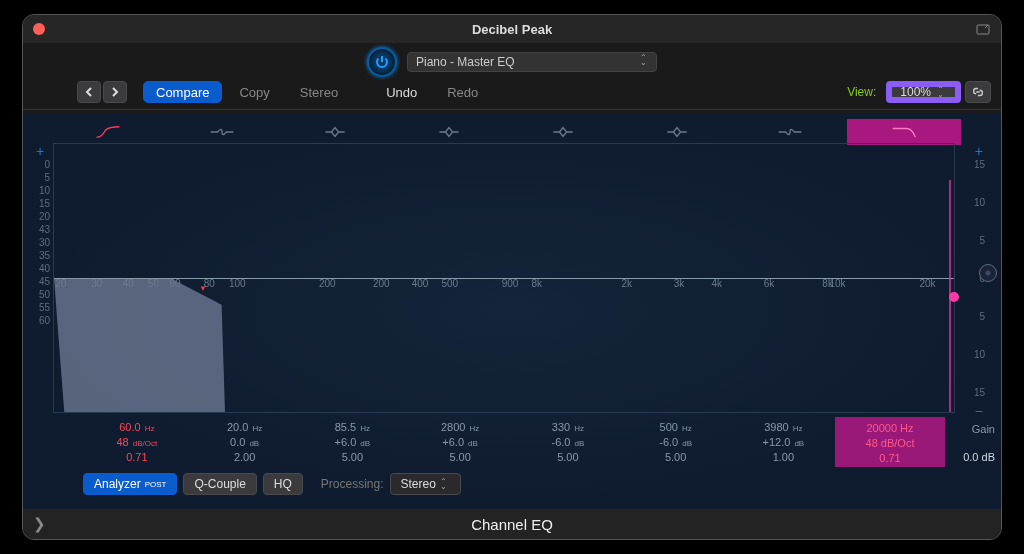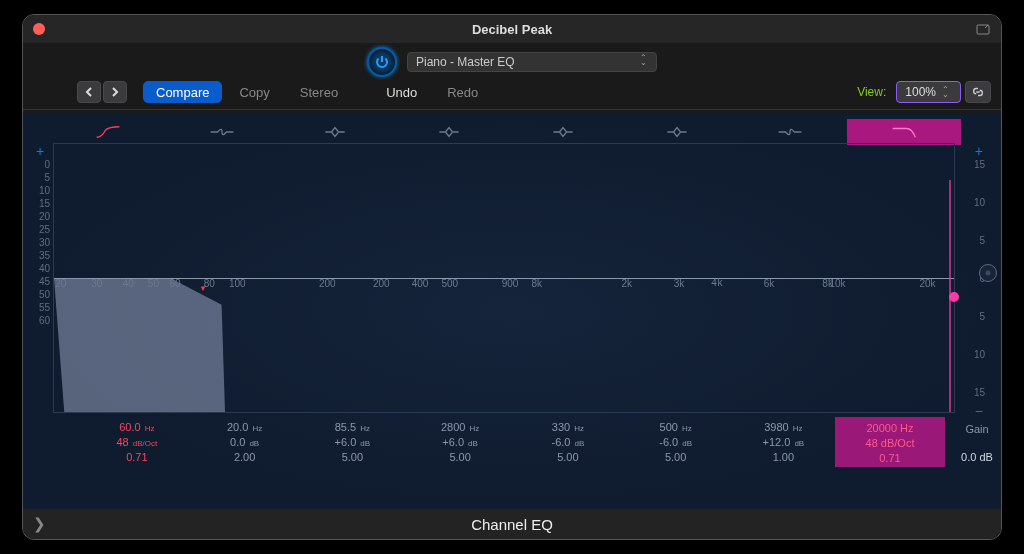--- a/index.html
+++ b/index.html
@@ -38,21 +38,21 @@
   }
   .nav-btn svg { stroke: #ddd; stroke-width: 2; fill: none; }
   .pill {
     height: 22px; padding: 0 12px; border-radius: 5px; display: flex; align-items: center;
     font-size: 13px; color: #ddd; background: #3b3b3d; border: 1px solid #4a4a4c;
   }
   .pill.blue { background: #0a5bcc; color: #fff; border-color: #0a5bcc; }
   .pill.flat { background: transparent; border-color: transparent; color: #888; }
   .spacer { flex: 1; }
   .view-pct {
-    height: 22px; padding: 0 8px; background: #3b3b3d; border: 1px solid #8b5cf6; border-radius: 4px;
+    height: 22px; padding: 0 8px; background: #3b3b3d; border: 6px solid #8b5cf6; border-radius: 4px;
     display: flex; align-items: center; gap: 6px; color: #ddd;
   }
   .link-btn { width: 26px; height: 22px; background: #3b3b3d; border: 1px solid #4a4a4c; border-radius: 4px; display: flex; align-items: center; justify-content: center; }
 
   
   .eq-body { position: absolute; top: 98px; left: 0; right: 0; bottom: 30px; background: #0f1b2e; }
   .eq-body::before { content: ""; position: absolute; inset: 0; background: radial-gradient(ellipse at center, rgba(60,100,150,0.12), transparent 70%); }
 
   .band-icons { position: absolute; top: 6px; left: 28px; right: 40px; height: 26px; display: flex; }
   .band-icon { flex: 1; display: flex; align-items: center; justify-content: center; }
@@ -81,21 +81,21 @@
   .freq-axis span { position: absolute; transform: translateX(-30%); }
 
   
   .param-row { position: absolute; left: 60px; right: 56px; display: flex; font-size: 11px; text-align: center; }
   .param-row > div { flex: 1; color: #8a98ab; }
   .param-row .hz { font-size: 8px; margin-left: 1px; }
   .row-freq { bottom: 76px; }
   .row-gain { bottom: 61px; }
   .row-q { bottom: 46px; }
   .param-row .red { color: #ff445a; }
-  .gain-col { position: absolute; right: 0; bottom: 46px; width: 48px; text-align: center; }
+  .gain-col { position: absolute; right: 6px; bottom: 46px; width: 48px; text-align: right; }
   .gain-col .lbl { color: #8a98ab; font-size: 11px; }
   .gain-col .val { color: #cfd8e4; font-size: 11px; margin-top: 16px; }
   .pink-cell { position: absolute; right: 56px; bottom: 42px; width: 110px; height: 50px; background: #9a1978; text-align: center; font-size: 11px; padding-top: 4px; }
   .pink-cell div { color: #ff5a86; line-height: 15px; }
 
   .btm-controls { position: absolute; left: 60px; bottom: 14px; display: flex; gap: 6px; align-items: center; font-size: 12px; }
   .seg { height: 22px; padding: 0 10px; background: #3b3b3d; border: 1px solid #4a4a4c; border-radius: 4px; color: #ddd; display: flex; align-items: center; gap: 4px; }
   .seg.blue { background: #0a5bcc; border-color: #0a5bcc; color: #fff; }
   .seg .sup { font-size: 8px; vertical-align: super; }
   .proc-label { color: #777; margin-left: 12px; }
@@ -217,21 +217,21 @@
     </div>
 
     <div class="left-scale">
       <div class="left-plus">+</div>
       <div id="ls">
           <div>0</div>
           <div>5</div>
           <div>10</div>
           <div>15</div>
           <div>20</div>
-          <div>25</div>
+          <div>43</div>
           <div>30</div>
           <div>35</div>
           <div>40</div>
           <div>45</div>
           <div>50</div>
           <div>55</div>
           <div>60</div>
         </div>
     </div>
 
@@ -262,21 +262,21 @@
           <span style="left: 17%; text-align: right;">80</span>
           <span style="left: 20%;">100</span>
           <span style="left: 30%;">200</span>
           <span style="left: 36%;">200</span>
           <span style="left: 40.3%;">400</span>
           <span style="left: 43.6%;">500</span>
           <span style="left: 50.3%;">900</span>
           <span style="left: 53.4%;">8k</span>
           <span style="left: 63.4%;">2k</span>
           <span style="left: 69.2%;">3k</span>
-          <span style="left: 73.4%; font-family: Liberation Mono, monospace;">4k</span>
+          <span style="left: 73.4%;">4k</span>
           <span style="left: 79.2%;">6k</span>
           <span style="left: 83.5%; margin-left: 20px;">8k</span>
           <span style="left: 86.7%;">10k</span>
           <span style="left: 96.7%;">20k</span>
         </div>
     </div>
     <div class="gain-knob" style="top:160px"></div>
 
     <div class="param-row row-freq" id="rfreq">
         <div class="red">60.0 <span class="hz">Hz</span></div>
@@ -313,19 +313,32 @@
       <div><span>20000</span> <span class="hz">Hz</span></div>
       <div><span>48</span> <span class="hz">dB/Oct</span></div>
       <div>0.71</div>
     </div>
 
     <div class="gain-col">
       <div class="lbl">Gain</div>
       <div class="val"><span>0.0</span> <span class="hz">dB</span></div>
     </div>
 
+    <div class="btm-controls">
+      <div class="seg blue">
+        <span>Analyzer</span>
+          <span class="sup">POST</span>
+      </div>
+      <div class="seg">Q-Couple</div>
+      <div class="seg">HQ</div>
+      <span class="proc-label">Processing:</span>
+      <div class="seg" style="background:#2a2a2c">
+        <span>Stereo</span>
+        <span class="chev-ud"></span>
+      </div>
+    </div>
   </div>
 
   <div class="footer">
     <span class="footer-chev">❯</span>
     <span>Channel EQ</span>
   </div>
 </div>
 
 </body></html>

